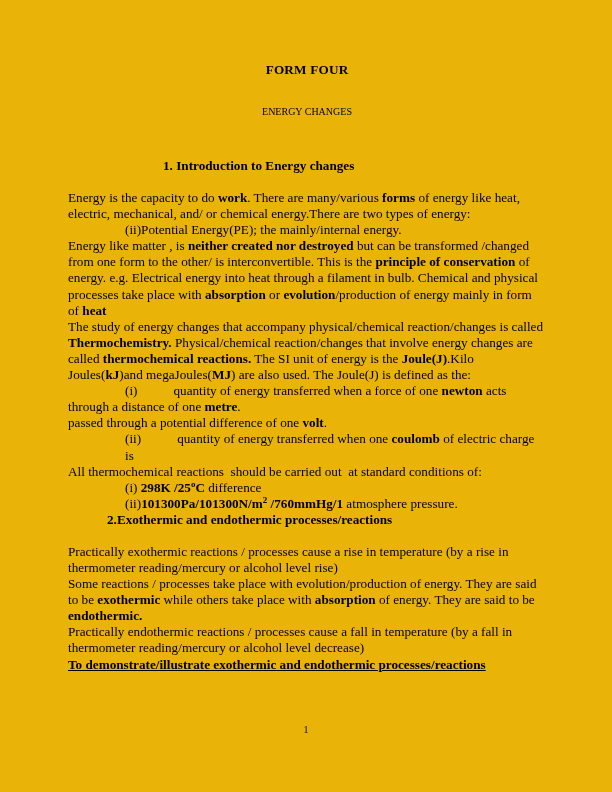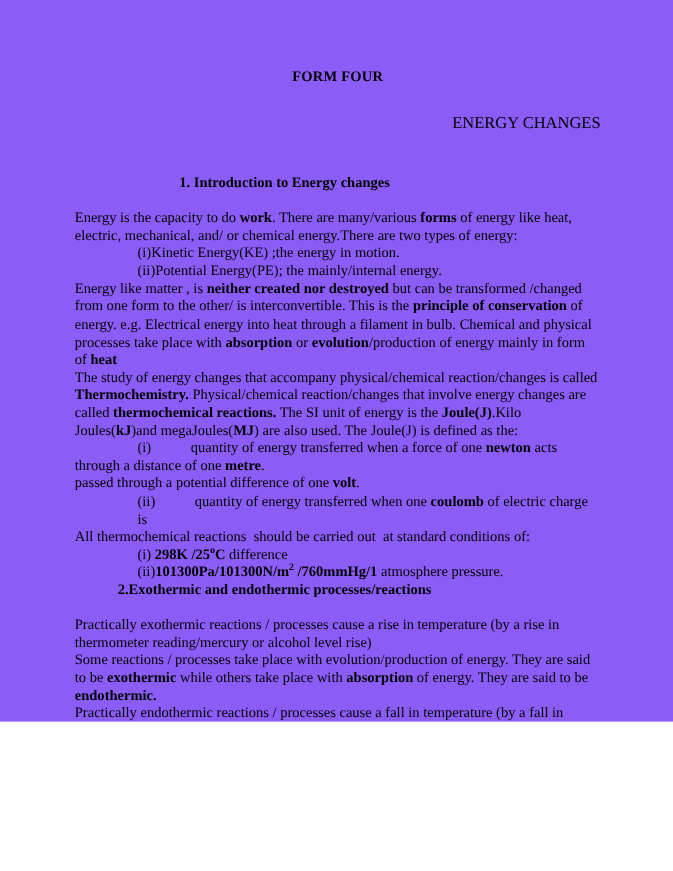--- a/index.html
+++ b/index.html
@@ -13,42 +13,42 @@
     height: 792px;
     position: relative;
     font-family: "Liberation Serif", "DejaVu Serif", serif;
     color: #000000;
     -webkit-font-smoothing: antialiased;
   }
   .page {
     position: absolute;
     left: 0; top: 0;
     width: 612px;
-    height: 656px;
-    background: #8b5cf6;
+    height: 792px;
+    background: #eab308;
     overflow: hidden;
   }
   .content {
     position: absolute;
     left: 68px;
     top: 62px;
     width: 478px;
   }
   .doc-title {
     text-align: center;
     font-weight: bold;
     font-size: 13.2px;
     letter-spacing: 0.2px;
     margin: 0 0 26px 0;
     line-height: 16px;
   }
   .doc-subtitle {
-    text-align: right;
+    text-align: center;
     font-weight: normal;
-    font-size: 15px;
+    font-size: 10px;
     margin: 0 0 38px 0;
     line-height: 16px;
   }
   h2.section-heading {
     font-size: 13.2px;
     font-weight: bold;
     line-height: 16px;
     margin: 0 0 16px 0;
   }
   h2.section-heading.h1pos { padding-left: 95px; }
@@ -94,21 +94,20 @@
 <div class="page">
   <div class="content">
 
     <div class="doc-title">FORM FOUR</div>
     <div class="doc-subtitle">ENERGY CHANGES</div>
 
     <h2 class="section-heading h1pos">1. Introduction to Energy changes</h2>
 
     <p class="para"><span>Energy is the capacity to do </span><b>work</b><span>. There are many/various </span><b>forms</b><span> of energy like heat, electric, mechanical, and/ or chemical energy.There are two types of energy:</span></p>
 
-    <div class="ln indent">(i)Kinetic Energy(KE) ;the energy in motion.</div>
     <div class="ln indent">(ii)Potential Energy(PE); the mainly/internal energy.</div>
 
     <p class="para"><span>Energy like matter , is </span><b>neither created nor destroyed</b><span> but can be transformed /changed from one form to the other/ is interconvertible. This is the </span><b>principle of conservation</b><span> of energy. e.g. Electrical energy into heat through a filament in bulb. Chemical and physical processes take place with </span><b>absorption</b><span> or </span><b>evolution</b><span>/production of energy mainly in form of </span><b>heat</b></p>
 
     <p class="para"><span>The study of energy changes that accompany physical/chemical reaction/changes is called </span><b>Thermochemistry.</b><span> Physical/chemical reaction/changes that involve energy changes are called </span><b>thermochemical reactions.</b><span> The SI unit of energy is the </span><b>Joule(J)</b><span>.Kilo Joules(</span><b>kJ</b><span>)and megaJoules(</span><b>MJ</b><span>) are also used. The Joule(J) is defined as the:</span></p>
 
     <div class="ln indent"><span>(i)</span><span class="tabspace"></span><span>quantity of energy transferred when a force of one </span><b>newton</b><span> acts</span></div>
     <div class="ln"><span>through a distance of one </span><b>metre</b><span>.</span></div>
 
     <div class="ln"><span>passed through a potential difference of one </span><b>volt</b><span>.</span></div>

